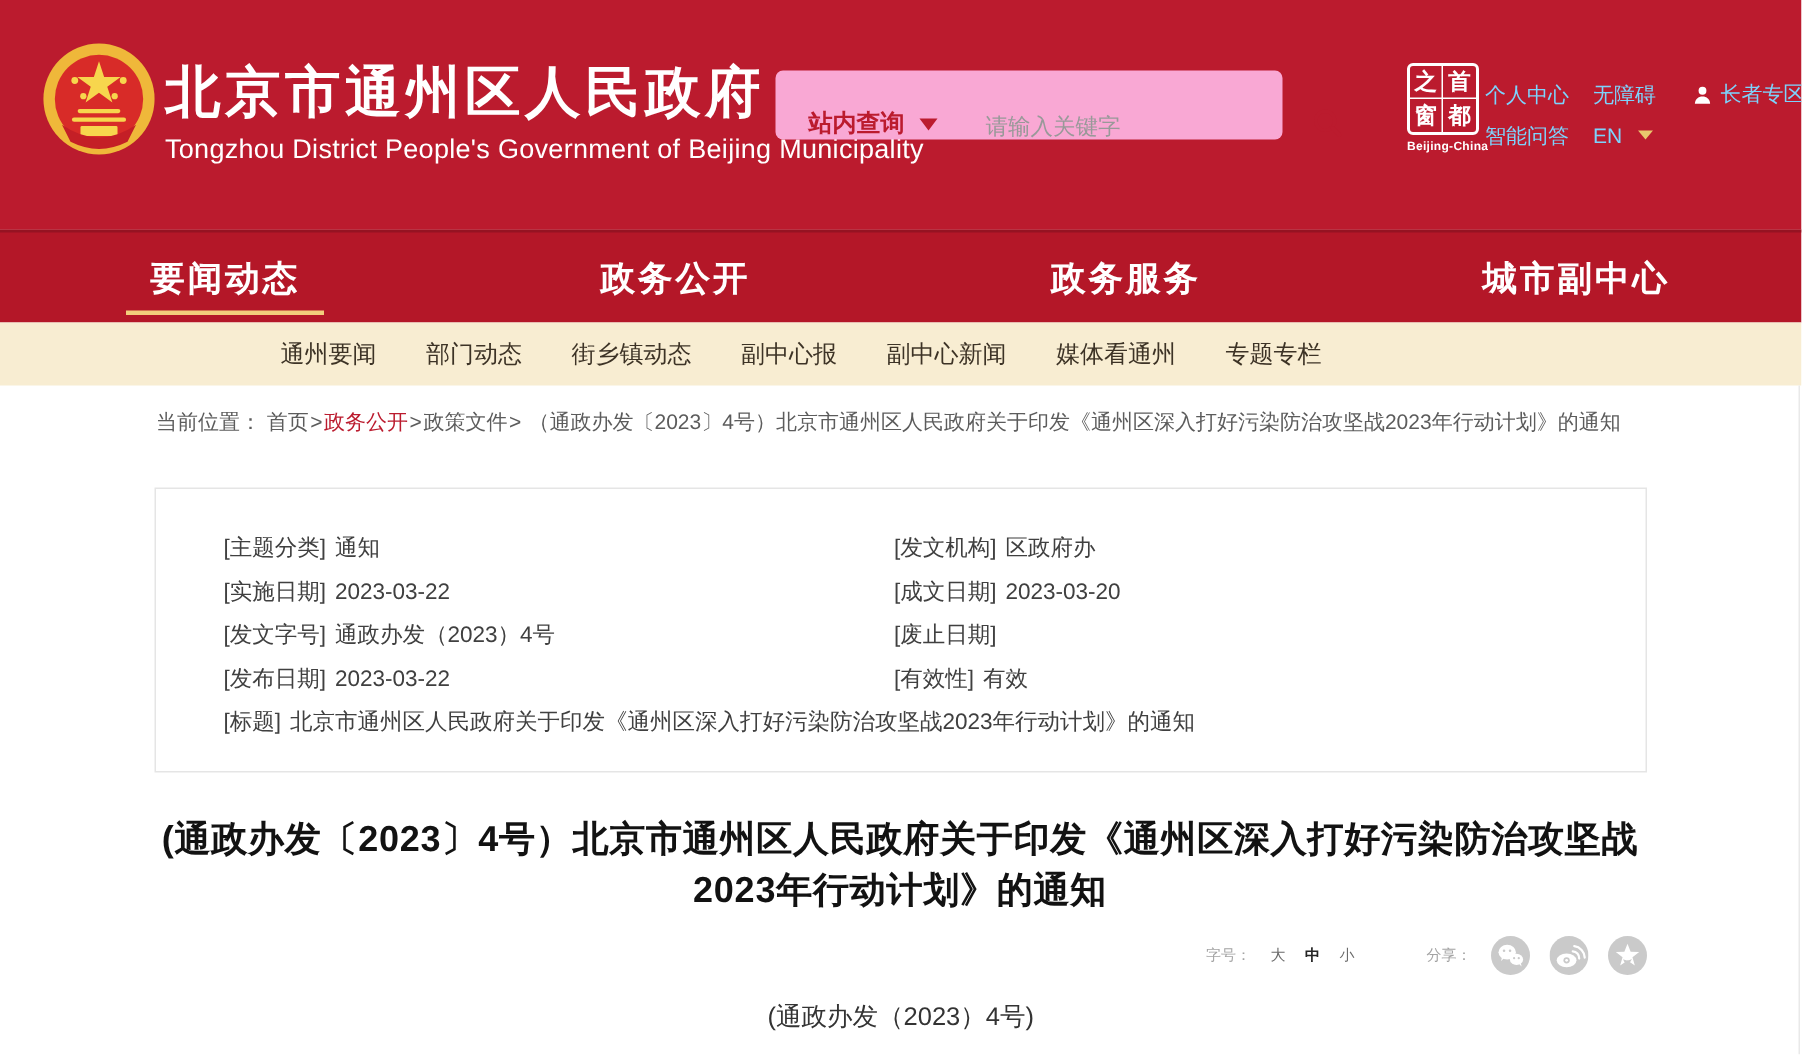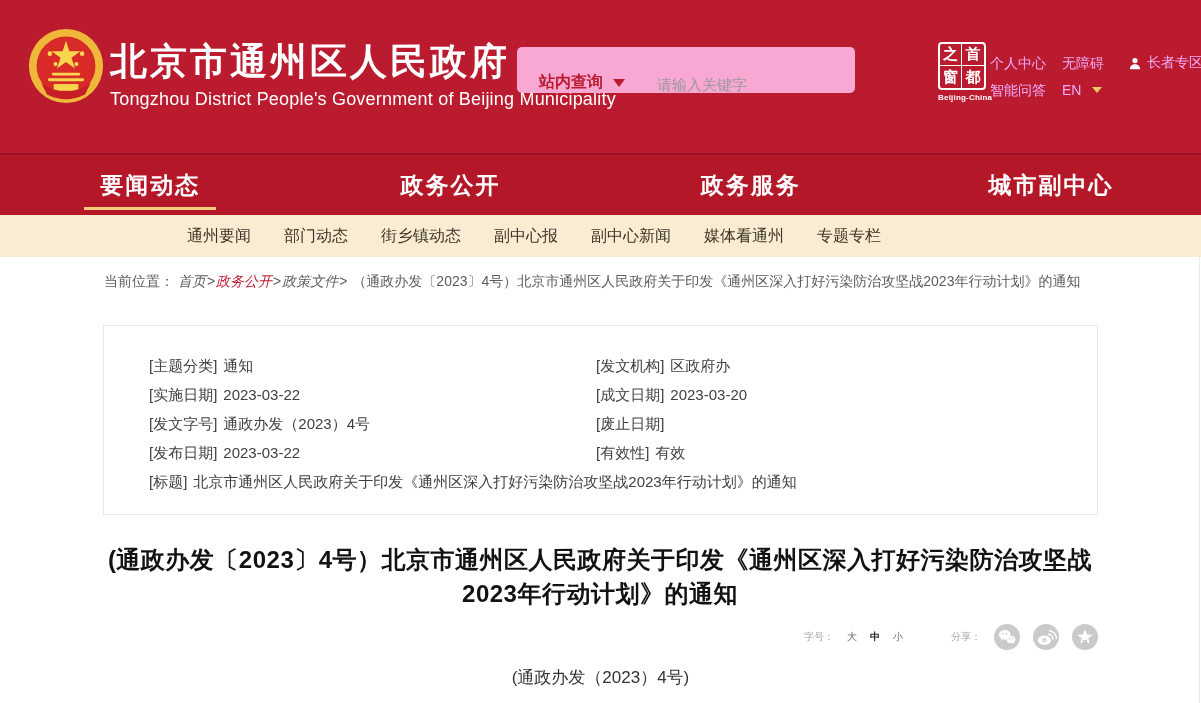--- a/index.html
+++ b/index.html
@@ -25,21 +25,21 @@
 
   .capital-logo { position:absolute; left:938px; top:42px; width:50px; text-align:center; cursor:pointer; }
   .capital-grid { width:48px; height:48px; border:2px solid #fff; border-radius:4px;
     display:grid; grid-template-columns:1fr 1fr; grid-template-rows:1fr 1fr; }
   .capital-grid span { display:flex; align-items:center; justify-content:center;
     color:#fff; font-size:15px; font-weight:bold; }
   .capital-grid span:nth-child(1), .capital-grid span:nth-child(2) { border-bottom:1.5px solid #fff; }
   .capital-grid span:nth-child(1), .capital-grid span:nth-child(3) { border-right:1.5px solid #fff; }
   .capital-caption { color:#fff; font-size:8px; font-weight:bold; margin-top:3px; letter-spacing:0.2px; white-space:nowrap; }
 
-  .hlink { position:absolute; color:#f0abfc; font-size:14px; cursor:pointer; white-space:nowrap; text-decoration:none; display:flex; align-items:center; gap:5px;justify-content:flex-end; }
+  .hlink { position:absolute; color:#7dd3fc; font-size:14px; cursor:pointer; white-space:nowrap; text-decoration:none; display:flex; align-items:center; gap:5px;justify-content:flex-end; }
   .lnk-personal { left:990px; top:55px; }
   .lnk-qa       { left:990px; top:82px; }
   .lnk-access   { left:1062px; top:55px; }
   .lnk-lang     { left:1062px; top:82px; }
   .lnk-elder    { left:1128px; top:54px; }
   .tri-down-gold { width:0; height:0; border-left:5px solid transparent; border-right:5px solid transparent; border-top:6px solid #e9c76d; margin-left:6px; }
 
   
   .main-nav { width:100%; height:62px; background:#b41728; border-top:2px solid #951322; }
   .main-nav ul { list-style:none; display:flex; height:100%; }
@@ -48,21 +48,21 @@
   .main-nav li.active::after { content:""; position:absolute; bottom:5px; left:50%; transform:translateX(-50%);
     width:132px; height:3px; background:#f3cd7c; }
 
   
   .sub-nav { width:100%; height:42px; background:#f8edd2; display:flex; align-items:center;
     padding-left:187px; gap:33px; }
   .sub-nav span { font-size:16px; color:#3d3326; cursor:pointer; white-space:nowrap; }
 
   
   .breadcrumb { padding:16px 0 0 104px; font-size:14px; color:#5c5c5c; white-space:nowrap; }
-  .breadcrumb a { color:#5c5c5c; text-decoration:none; cursor:pointer;font-style:italic; }
+  .breadcrumb a { color:#5c5c5c; text-decoration:none; cursor:pointer; }
   .breadcrumb a.hl { color:#bb1b2e; }
   .breadcrumb .sep { margin:0 1px; }
 
   
   .meta-box { position:absolute; left:103px; top:325px; width:995px; height:190px;
     border:1px solid #e5e5e5; background:#fff; padding:30px 0 12px 45px; font-size:15px; color:#404040; }
   .meta-row { display:flex; height:29px; line-height:20px; align-items:flex-start; }
   .meta-cell-l { width:447px; }
   .meta-cell-r { flex:1; }
   .meta-label { margin-right:6px; }

